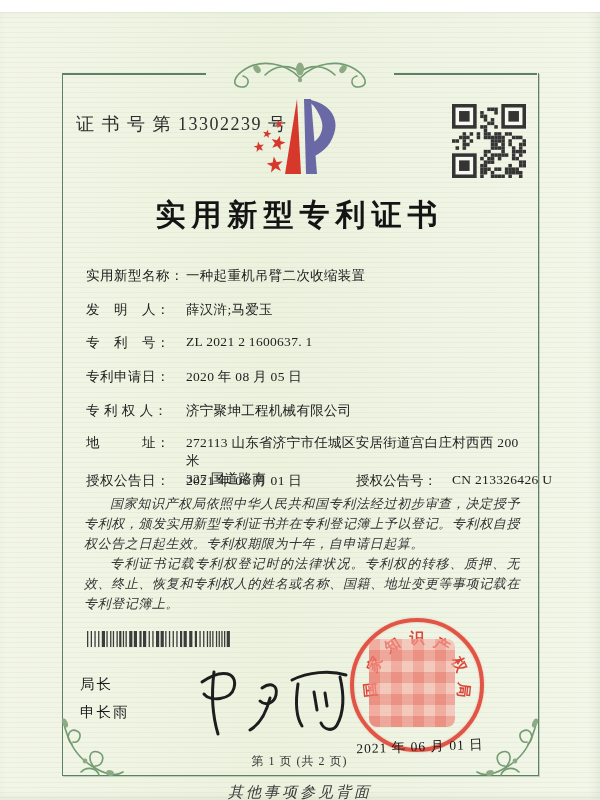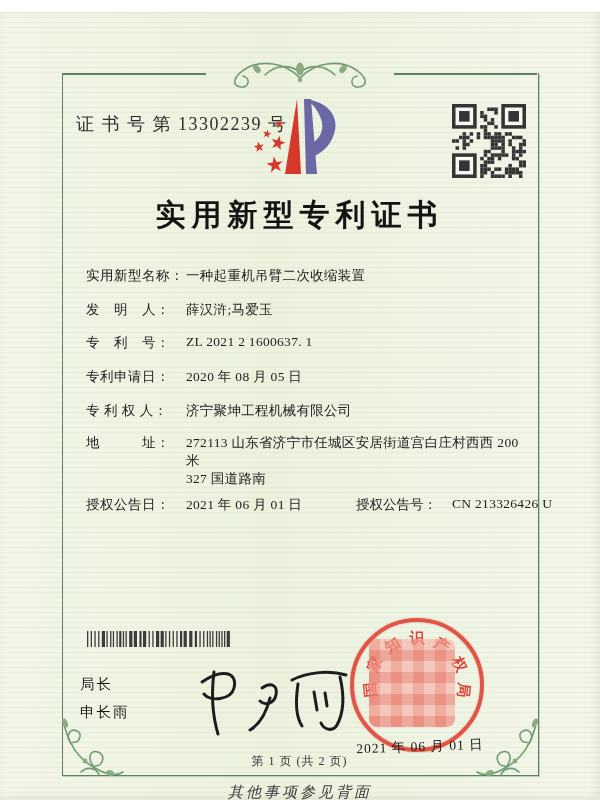--- a/index.html
+++ b/index.html
@@ -295,30 +295,34 @@
         <span class="flabel">专 利 权 人：</span>
         <span class="fvalue">济宁聚坤工程机械有限公司</span>
       </div>
       <div class="field-row" style="top:422px">
         <span class="flabel">地　　　址：</span>
         <span class="fvalue">
           <span style="display:block">272113 山东省济宁市任城区安居街道宫白庄村西西 200 米</span>
           <span style="display:block">327 国道路南</span>
         </span>
       </div>
-      <div class="field-row" style="top:484px">
+      <div class="field-row" style="top:460px">
         <span class="flabel">授权公告日：</span>
         <span class="grant-pair">
           <span class="fvalue">2021 年 06 月 01 日</span>
           <span class="flabel2">授权公告号：</span>
           <span class="fvalue">CN 213326426 U</span>
         </span>
       </div>
     </div>
 
+    <div class="body-paras">
+      <p>国家知识产权局依照中华人民共和国专利法经过初步审查，决定授予专利权，颁发实用新型专利证书并在专利登记簿上予以登记。专利权自授权公告之日起生效。专利权期限为十年，自申请日起算。</p>
+      <p>专利证书记载专利权登记时的法律状况。专利权的转移、质押、无效、终止、恢复和专利权人的姓名或名称、国籍、地址变更等事项记载在专利登记簿上。</p>
+    </div>
 
     <svg class="barcode" viewBox="0 0 146 16">
         <rect x="0" y="0" width="1.3" height="16" fill="#3c3c3c"></rect>
         <rect x="3.7" y="0" width="1.3" height="16" fill="#3c3c3c"></rect>
         <rect x="7.4" y="0" width="1.3" height="16" fill="#3c3c3c"></rect>
         <rect x="11.100000000000001" y="0" width="1.3" height="16" fill="#3c3c3c"></rect>
         <rect x="14.8" y="0" width="3.2" height="16" fill="#3c3c3c"></rect>
         <rect x="19.4" y="0" width="1.3" height="16" fill="#3c3c3c"></rect>
         <rect x="23.099999999999998" y="0" width="1.3" height="16" fill="#3c3c3c"></rect>
         <rect x="25.799999999999997" y="0" width="1.3" height="16" fill="#3c3c3c"></rect>

